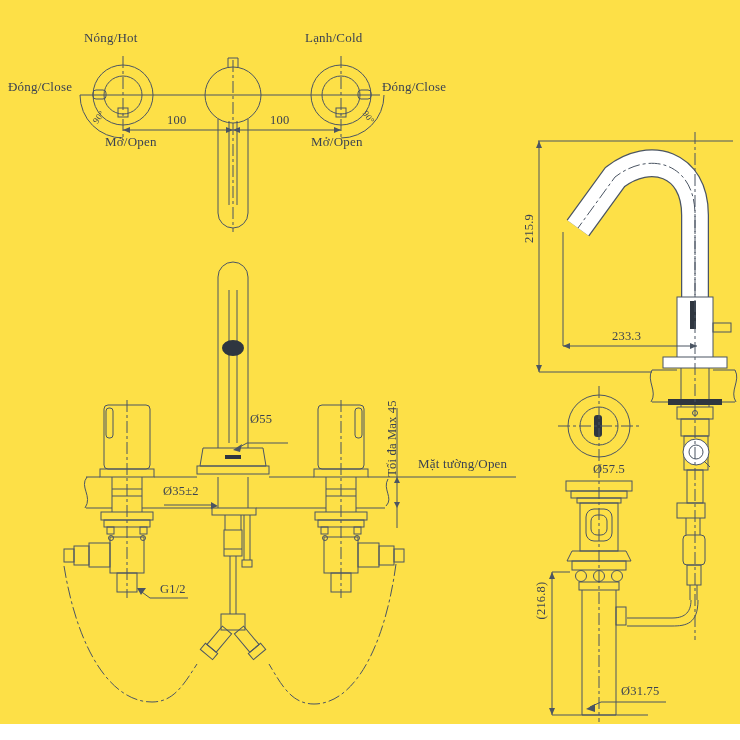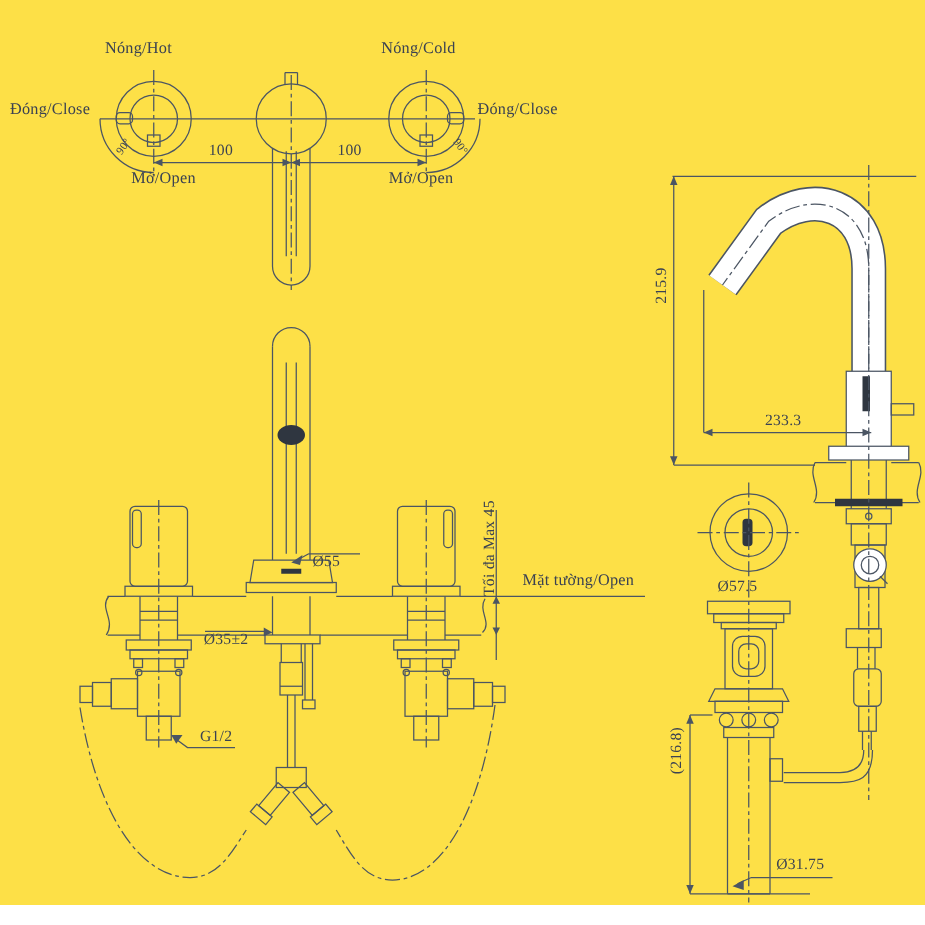--- a/index.html
+++ b/index.html
@@ -247,36 +247,36 @@
     </g>
 
     <g>
       <path d="M590,707 L601,702 H666"></path>
       <polygon points="586,709 595,704 595,712" fill="#4b5563" stroke="none"></polygon>
     </g>
   </g>
 </svg>
 
 <span class="lbl" style="left:84px;top:30px">Nóng/Hot</span>
-<span class="lbl" style="left:305px;top:30px">Nóng/Cold</span>
+<span class="lbl" style="left:305px;top:30px">Lạnh/Cold</span>
 <span class="lbl" style="left:8px;top:79px">Đóng/Close</span>
 <span class="lbl" style="left:382px;top:79px">Đóng/Close</span>
 <span class="lbl" style="left:105px;top:134px">Mở/Open</span>
 <span class="lbl" style="left:311px;top:134px">Mở/Open</span>
 <span class="lbl dim" style="left:167px;top:113px">100</span>
 <span class="lbl dim" style="left:270px;top:113px">100</span>
 <span class="lbl sm tilt-l" style="left:92px;top:112px">90°</span>
 <span class="lbl sm tilt-r" style="left:362px;top:112px">90°</span>
 
-<span class="lbl dim" style="left:250px;top:442px">Ø55</span>
-<span class="lbl dim" style="left:163px;top:504px">Ø35±2</span>
+<span class="lbl dim" style="left:250px;top:412px">Ø55</span>
+<span class="lbl dim" style="left:163px;top:484px">Ø35±2</span>
 <span class="lbl dim" style="left:160px;top:582px">G1/2</span>
 <span class="lbl" style="left:418px;top:456px">Mặt tường/Open</span>
 <span class="lbl dim vrot2" style="left:347px;top:431px">Tối đa Max 45</span>
 
 <span class="lbl dim vrot" style="left:489px;top:221px">215.9</span>
 <span class="lbl dim" style="left:612px;top:329px">233.3</span>
 
-<span class="lbl dim" style="left:574px;top:462px">Ø57.5</span>
+<span class="lbl dim" style="left:593px;top:462px">Ø57.5</span>
 <span class="lbl dim vrot" style="left:501px;top:593px">(216.8)</span>
 <span class="lbl dim" style="left:621px;top:684px">Ø31.75</span>
 
 </div>
 
 </body></html>

